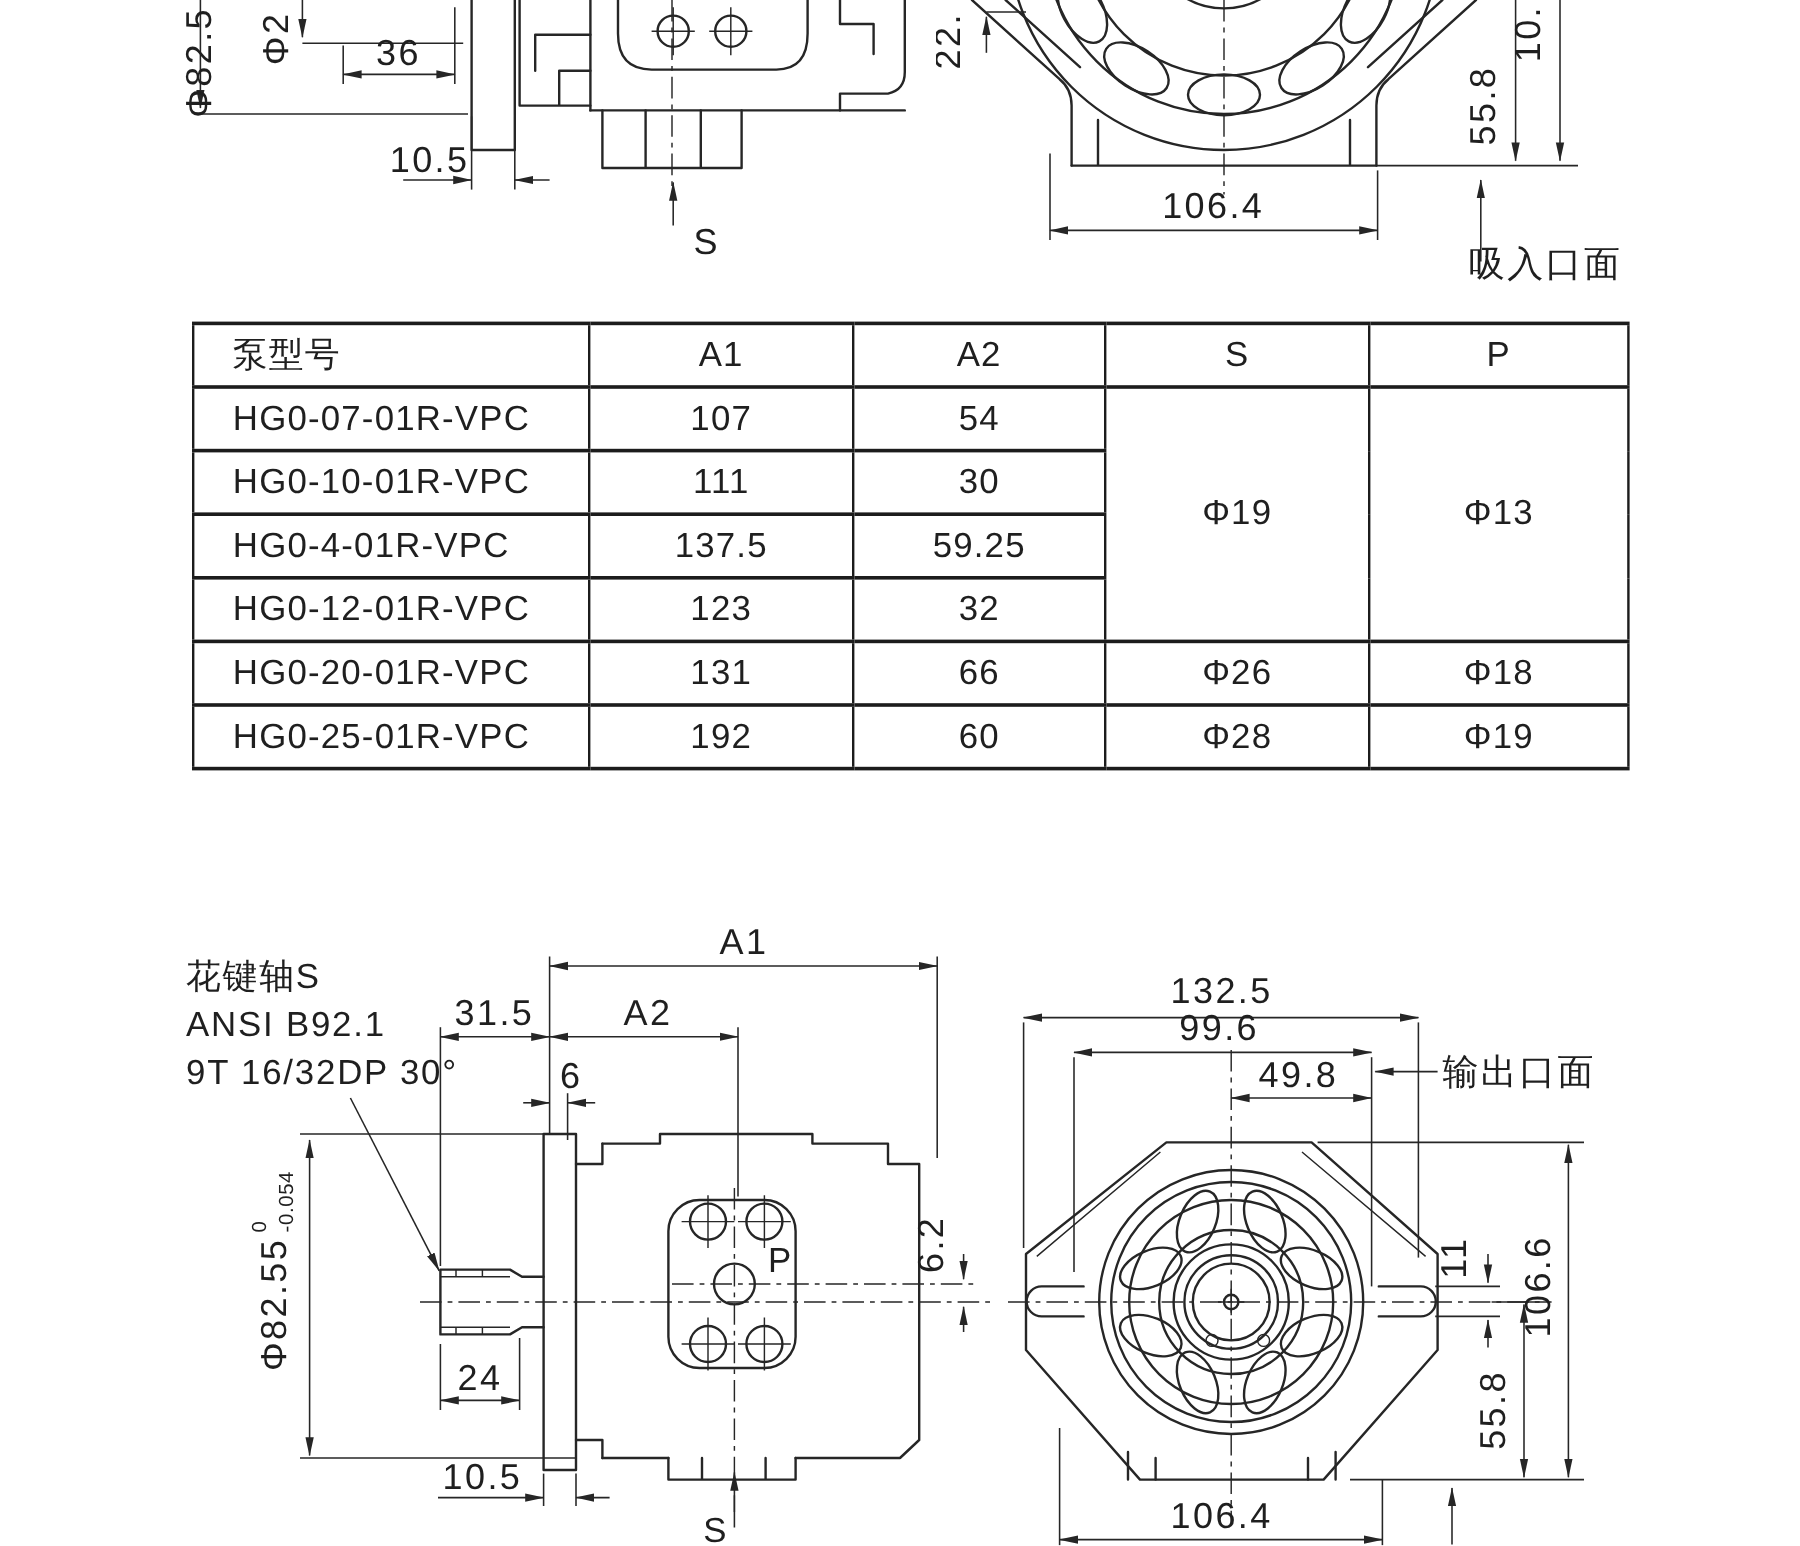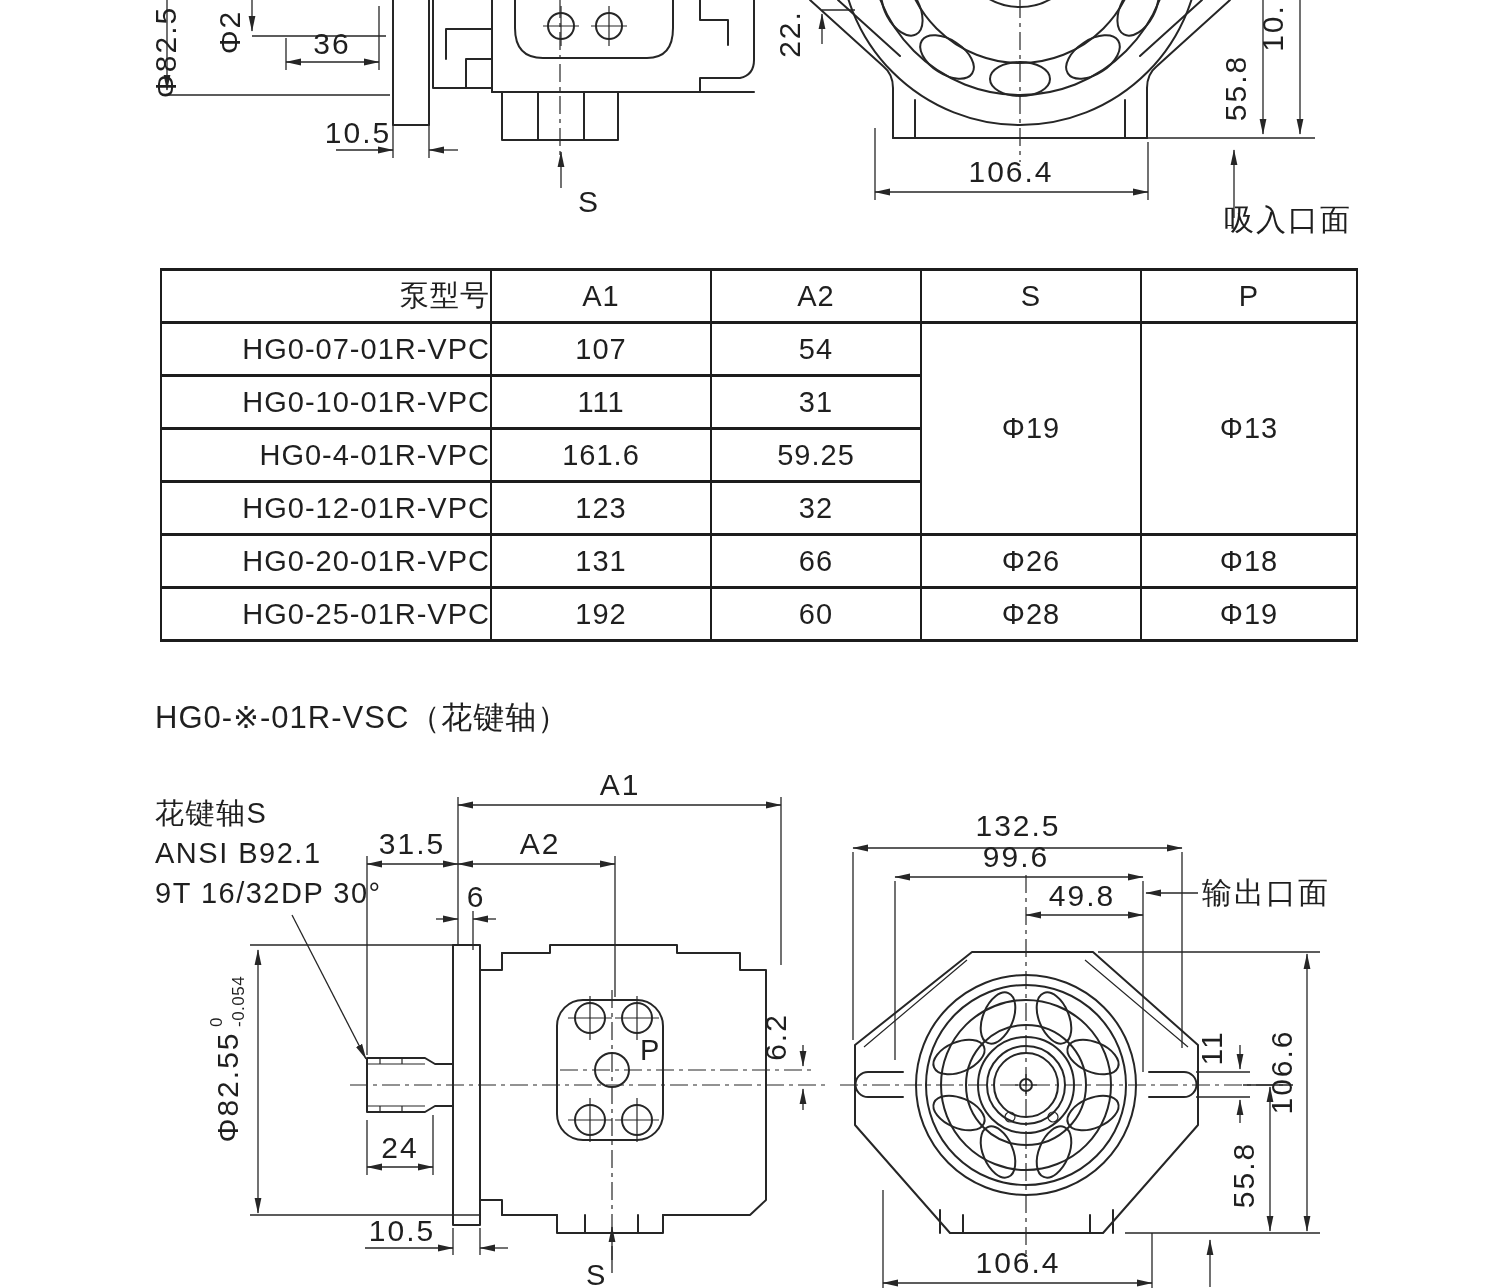--- a/index.html
+++ b/index.html
@@ -14,21 +14,21 @@
   .ol{stroke:#262626;stroke-width:2;fill:none;stroke-linejoin:round;stroke-linecap:round;}
   .ol-thin{stroke:#262626;stroke-width:1.2;fill:none;}
   .dl{stroke:#262626;stroke-width:1.3;fill:none;}
   .cl{stroke:#262626;stroke-width:1.2;fill:none;stroke-dasharray:18 5 4 5;}
   
   .spec{border-collapse:collapse;table-layout:fixed;width:1196px;}
   .spec td,.spec th{border-left:2px solid #1c1c1c;border-right:2px solid #1c1c1c;
       border-top:3px solid #1c1c1c;border-bottom:3px solid #1c1c1c;
       height:50px;font-size:29px;font-weight:normal;letter-spacing:1px;
       text-align:center;vertical-align:middle;padding:0;}
-  .spec .model{text-align:right;padding-left:20px;}
+  .spec .model{text-align:left;padding-left:32px;}
   .heading{font-size:31px;letter-spacing:1px;}
 </style>
 </head>
 <body>
 
 <div class="page">
 
   <svg class="abs" style="left:140px;top:0" width="640" height="232" viewBox="0 0 640 232">
     <defs>
       <marker id="ah" viewBox="0 0 12 6" refX="11.5" refY="3" markerWidth="16" markerHeight="8" markerUnits="userSpaceOnUse" orient="auto-start-reverse">
@@ -123,25 +123,25 @@
     <tr>
       <td class="model">HG0-07-01R-VPC</td>
       <td>107</td>
       <td>54</td>
       <td rowspan="4">Φ19</td>
       <td rowspan="4">Φ13</td>
     </tr>
     <tr>
       <td class="model">HG0-10-01R-VPC</td>
       <td>111</td>
-      <td>31</td>
+      <td>30</td>
     </tr>
     <tr>
       <td class="model">HG0-4-01R-VPC</td>
-      <td>161.6</td>
+      <td>137.5</td>
       <td>59.25</td>
     </tr>
     <tr>
       <td class="model">HG0-12-01R-VPC</td>
       <td>123</td>
       <td>32</td>
     </tr>
     <tr>
       <td class="model">HG0-20-01R-VPC</td>
       <td>131</td>
@@ -152,21 +152,20 @@
     <tr>
       <td class="model">HG0-25-01R-VPC</td>
       <td>192</td>
       <td>60</td>
       <td>Φ28</td>
       <td>Φ19</td>
     </tr>
   </tbody>
     </table>
 
-  <div class="abs heading" style="left:155px;top:697px">HG0-※-01R-VSC（花键轴）</div>
 
   <svg class="abs" style="left:140px;top:755px" width="700" height="533" viewBox="0 0 700 533">
     <g>
 
       <line class="dl" x1="318" y1="42" x2="318" y2="190"></line>
       <line class="dl" x1="641" y1="42" x2="641" y2="210"></line>
       <line class="dl" x1="318" y1="50" x2="641" y2="50" marker-start="url(#ah)" marker-end="url(#ah)"></line>
 
       <line class="dl" x1="227" y1="101" x2="227" y2="300"></line>
       <line class="dl" x1="475" y1="101" x2="475" y2="242"></line>

